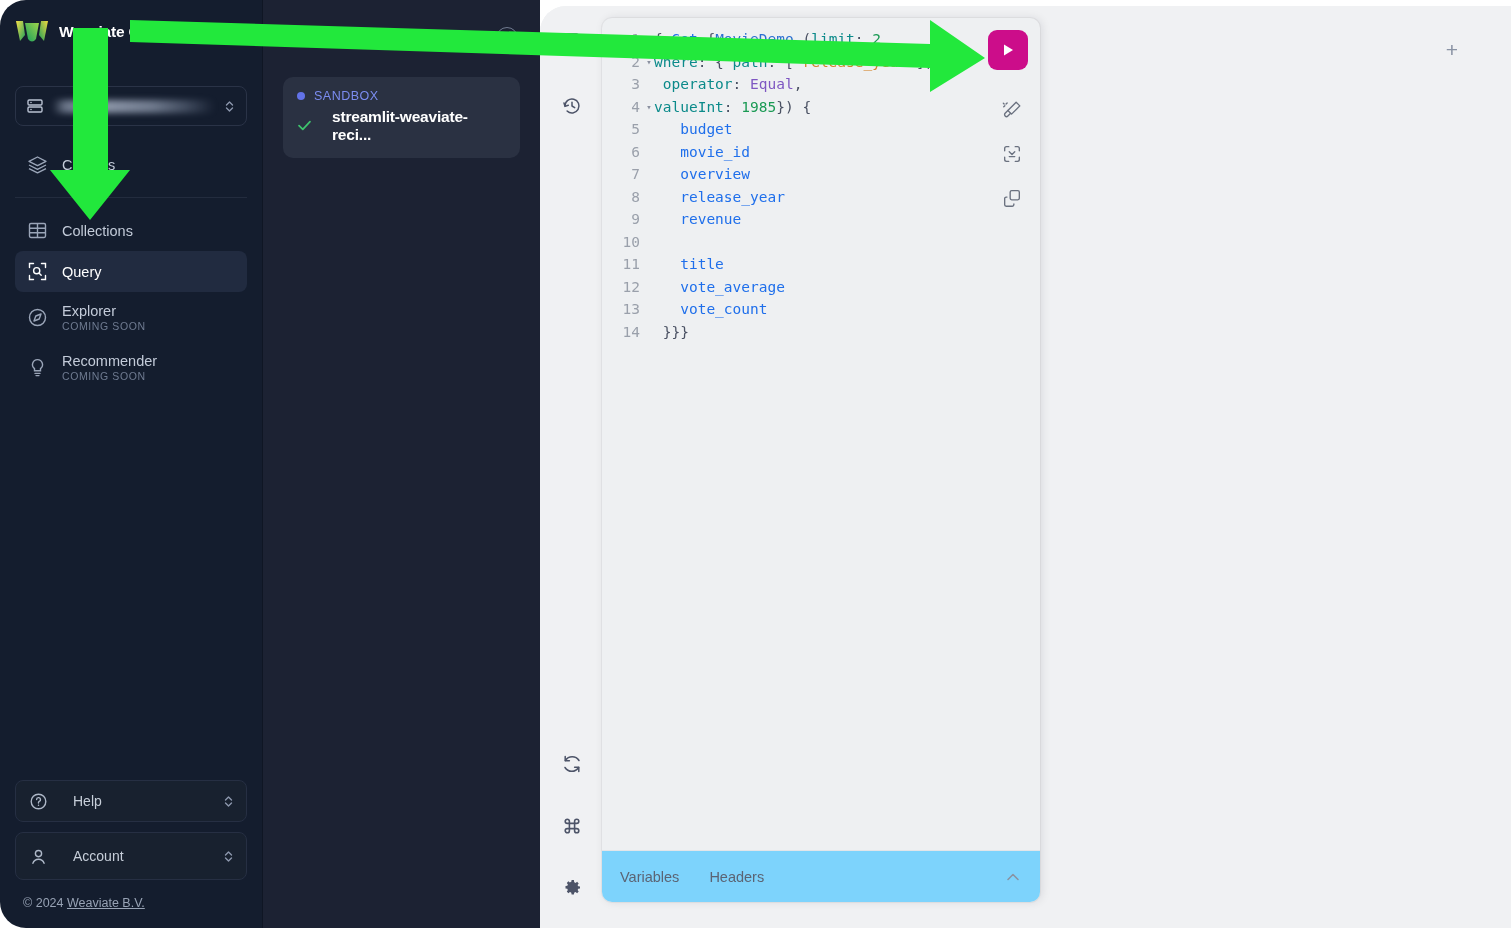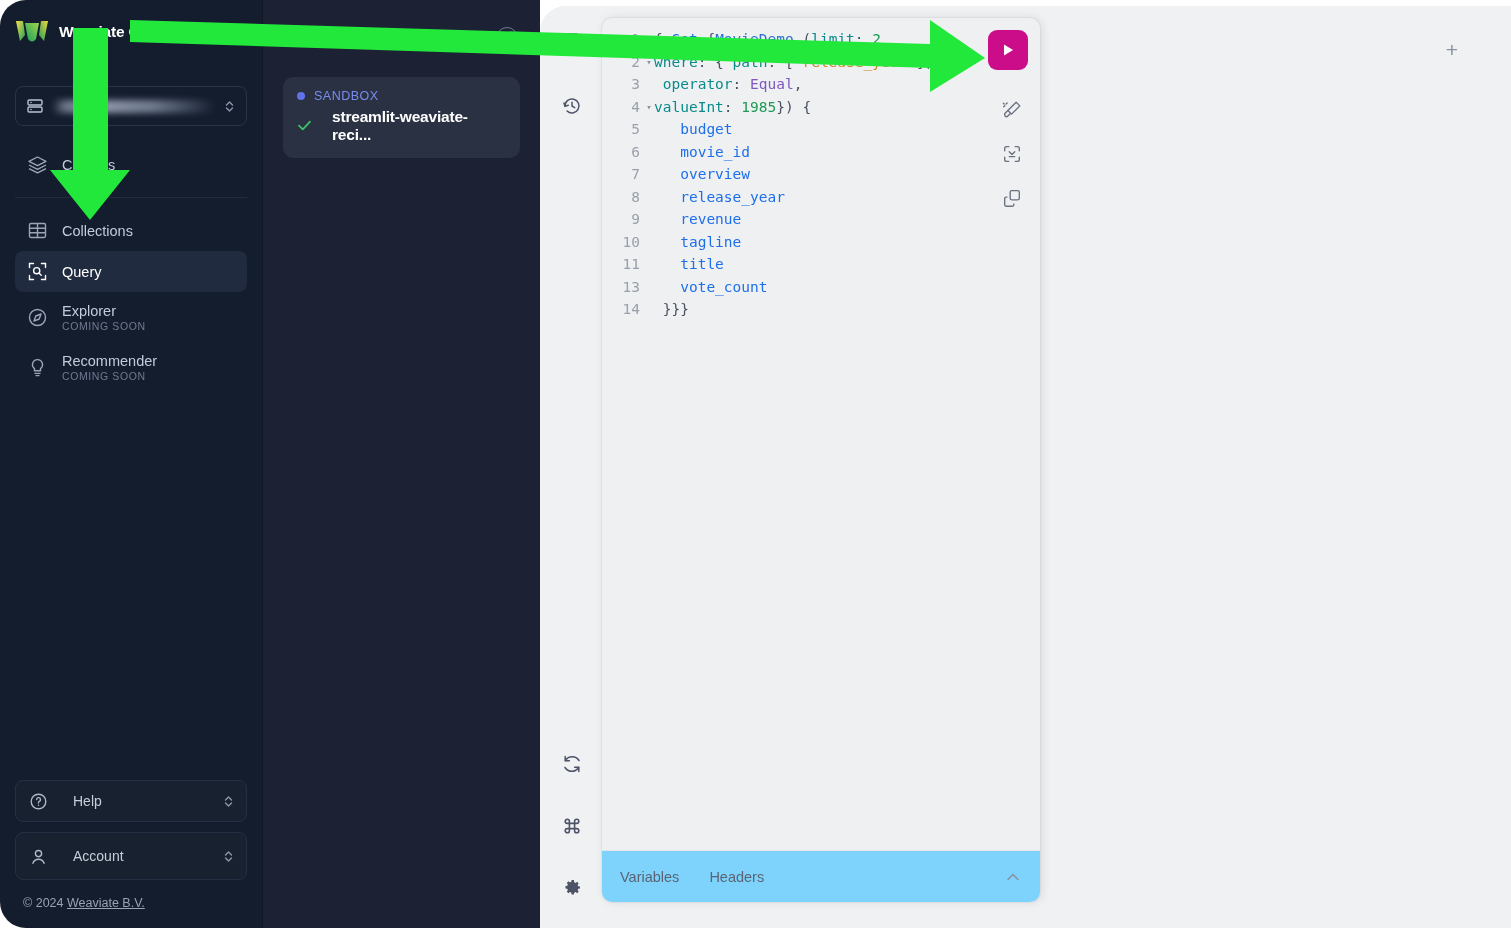--- a/index.html
+++ b/index.html
@@ -494,22 +494,23 @@
         <div class="code-area">
             <div class="code-line"><span class="ln">1</span><span class="fold">▾</span><span class="code-txt"><span class="t-punc">{ </span><span class="t-kw">Get</span><span class="t-punc"> {</span><span class="t-name">MovieDemo</span><span class="t-punc"> (</span><span class="t-attr">limit</span><span class="t-punc">: </span><span class="t-num">2</span></span></div>
             <div class="code-line"><span class="ln">2</span><span class="fold">▾</span><span class="code-txt"><span class="t-attr">where</span><span class="t-punc">: { </span><span class="t-attr">path</span><span class="t-punc">: [</span><span class="t-string">"release_year"</span><span class="t-punc">],</span></span></div>
             <div class="code-line"><span class="ln">3</span><span class="fold"></span><span class="code-txt"><span class="t-punc"> </span><span class="t-attr">operator</span><span class="t-punc">: </span><span class="t-enum">Equal</span><span class="t-punc">,</span></span></div>
             <div class="code-line"><span class="ln">4</span><span class="fold">▾</span><span class="code-txt"><span class="t-attr">valueInt</span><span class="t-punc">: </span><span class="t-num">1985</span><span class="t-punc">}) {</span></span></div>
             <div class="code-line"><span class="ln">5</span><span class="fold"></span><span class="code-txt"><span class="t-field">   budget</span></span></div>
             <div class="code-line"><span class="ln">6</span><span class="fold"></span><span class="code-txt"><span class="t-field">   movie_id</span></span></div>
             <div class="code-line"><span class="ln">7</span><span class="fold"></span><span class="code-txt"><span class="t-field">   overview</span></span></div>
             <div class="code-line"><span class="ln">8</span><span class="fold"></span><span class="code-txt"><span class="t-field">   release_year</span></span></div>
             <div class="code-line"><span class="ln">9</span><span class="fold"></span><span class="code-txt"><span class="t-field">   revenue</span></span></div>
-            <div class="code-line"><span class="ln">10</span><span class="fold"></span><span class="code-txt"><span class="t-field">   tagline</span></span></div>
+            <div class="code-line"><span class="ln">10</span><span class="fold"></span></div>
             <div class="code-line"><span class="ln">11</span><span class="fold"></span><span class="code-txt"><span class="t-field">   title</span></span></div>
+            <div class="code-line"><span class="ln">12</span><span class="fold"></span><span class="code-txt"><span class="t-field">   vote_average</span></span></div>
             <div class="code-line"><span class="ln">13</span><span class="fold"></span><span class="code-txt"><span class="t-field">   vote_count</span></span></div>
             <div class="code-line"><span class="ln">14</span><span class="fold"></span><span class="code-txt"><span class="t-punc"> }}}</span></span></div>
           </div>
 
         <div class="ed-footer">
           <span class="ed-foot-tab">Variables</span>
           <span class="ed-foot-tab">Headers</span>
           <span class="ed-chev">
             <svg width="18" height="18" viewBox="0 0 18 18" fill="none" stroke="currentColor" stroke-width="1.5" stroke-linecap="round" stroke-linejoin="round">
               <polyline points="4,11.5 9,6.5 14,11.5"></polyline>

